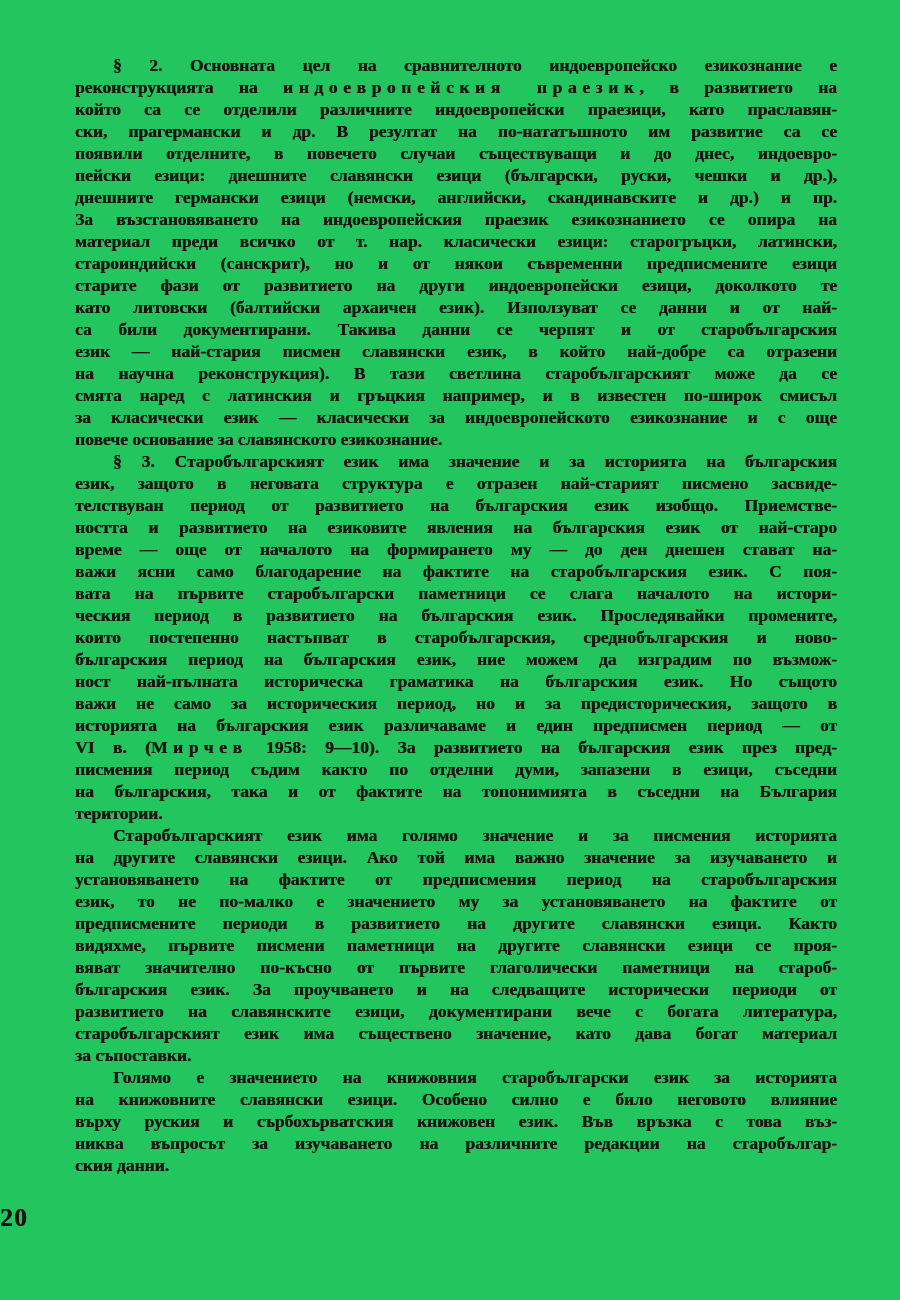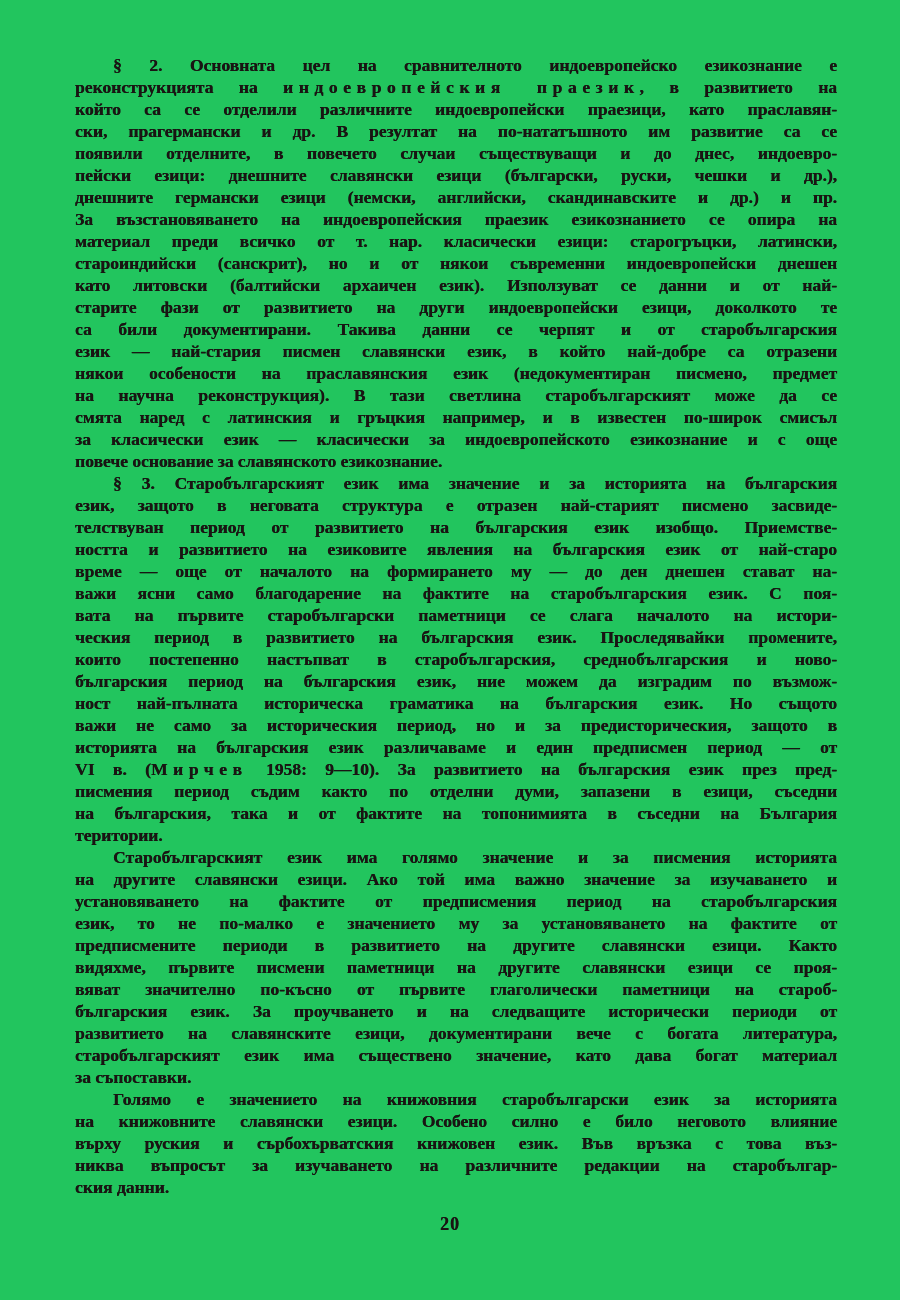--- a/index.html
+++ b/index.html
@@ -40,48 +40,46 @@
     text-indent: 38px;
   }
   .spread {
     letter-spacing: 0.32em; 
   }
   .page-number {
     position: absolute;
     top: 1203px;
     left: 0;
     width: 100%;
-    text-align: center;
-    font-size: 18px;
+    text-align: left;
+    font-size: 26px;
     font-weight: bold;
     letter-spacing: 1px;
     text-shadow: 0.35px 0 0 currentColor;
-    margin-top: 11px;
   }
 </style>
 </head>
 <body>
 
 <div class="page">
   <main class="text-block">
       <div class="line indent"><span>§ 2. Основната цел на сравнителното индоевропейско езикознание е</span></div>
       <div class="line"><span>реконструкцията на </span><span class="spread">индоевропейския праезик</span><span>, в развитието на</span></div>
       <div class="line"><span>който са се отделили различните индоевропейски праезици, като праславян-</span></div>
       <div class="line"><span>ски, прагермански и др. В резултат на по-нататъшното им развитие са се</span></div>
       <div class="line"><span>появили отделните, в повечето случаи съществуващи и до днес, индоевро-</span></div>
       <div class="line"><span>пейски езици: днешните славянски езици (български, руски, чешки и др.),</span></div>
       <div class="line"><span>днешните германски езици (немски, английски, скандинавските и др.) и пр.</span></div>
       <div class="line"><span>За възстановяването на индоевропейския праезик езикознанието се опира на</span></div>
       <div class="line"><span>материал преди всичко от т. нар. класически езици: старогръцки, латински,</span></div>
-      <div class="line"><span>староиндийски (санскрит), но и от някои съвременни индоевропейски днешен</span></div>
+      <div class="line"><span>староиндийски (санскрит), но и от някои съвременни предписмените езици</span></div>
+      <div class="line"><span>старите фази от развитието на други индоевропейски езици, доколкото те</span></div>
       <div class="line"><span>като литовски (балтийски архаичен език). Използуват се данни и от най-</span></div>
-      <div class="line"><span>старите фази от развитието на други индоевропейски езици, доколкото те</span></div>
       <div class="line"><span>са били документирани. Такива данни се черпят и от старобългарския</span></div>
       <div class="line"><span>език — най-стария писмен славянски език, в който най-добре са отразени</span></div>
-      <div class="line"><span>някои особености на праславянския език (недокументиран писмено, предмет</span></div>
       <div class="line"><span>на научна реконструкция). В тази светлина старобългарският може да се</span></div>
       <div class="line"><span>смята наред с латинския и гръцкия например, и в известен по-широк смисъл</span></div>
       <div class="line"><span>за класически език — класически за индоевропейското езикознание и с още</span></div>
       <div class="line last"><span>повече основание за славянското езикознание.</span></div>
       <div class="line indent"><span>§ 3. Старобългарският език има значение и за историята на българския</span></div>
       <div class="line"><span>език, защото в неговата структура е отразен най-старият писмено засвиде-</span></div>
       <div class="line"><span>телствуван период от развитието на българския език изобщо. Приемстве-</span></div>
       <div class="line"><span>ността и развитието на езиковите явления на българския език от най-старо</span></div>
       <div class="line"><span>време — още от началото на формирането му — до ден днешен стават на-</span></div>
       <div class="line"><span>важи ясни само благодарение на фактите на старобългарския език. С поя-</span></div>

